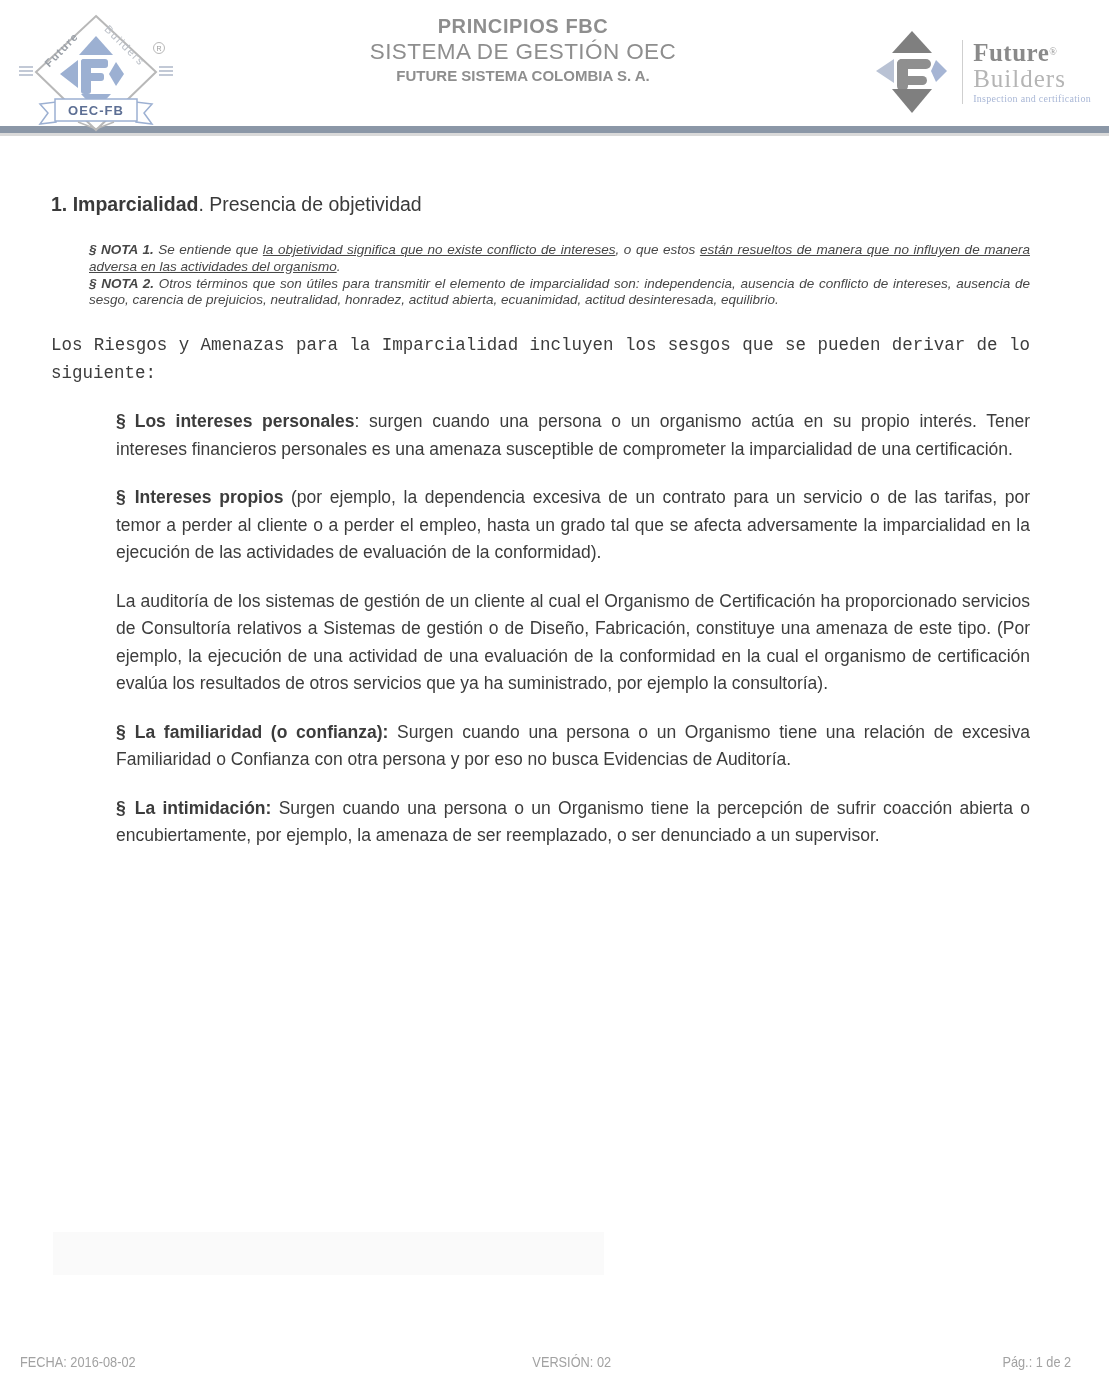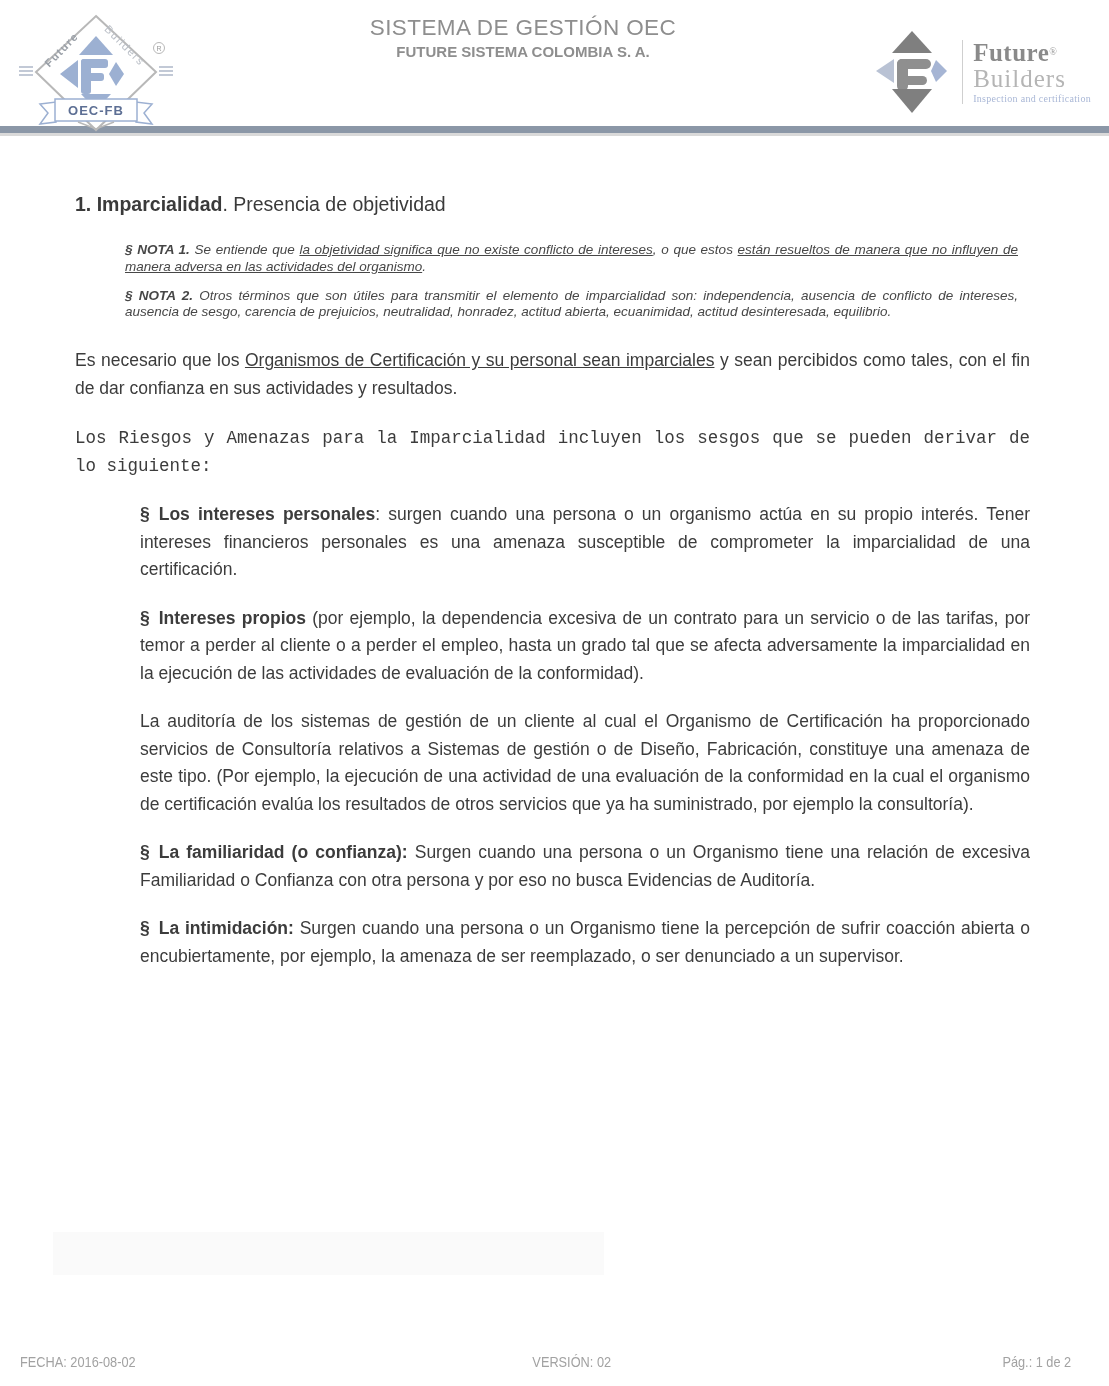--- a/index.html
+++ b/index.html
@@ -21,25 +21,25 @@
   .hc3 { font-size:15px; font-weight:bold; color:#8e8e8e; line-height:19px; margin-top:1px; }
   .hc4 { font-size:15.5px; color:#9b9b9b; line-height:19px; }
   .logo-right { width:235px; flex:0 0 auto; display:flex; align-items:center; justify-content:flex-end; padding-top:14px; }
   .fb-brand { border-left:1.5px solid #cfcfcf; padding-left:10px; margin-left:6px; line-height:1;font-family:Liberation Serif, serif; }
   .fb-top { font-size:25px; font-weight:bold; color:#8a8a8a; letter-spacing:0.5px; }
   .fb-reg { font-size:10px; color:#9a9a9a; vertical-align:super; }
   .fb-bot { font-size:25px; color:#b5b5b5; letter-spacing:1px; margin-top:1px; }
   .fb-tag { font-size:10px; color:#a9b7d6; margin-top:3px; letter-spacing:0.3px; }
   .divider { height:7px; background:#8b97a7; border-bottom:3px solid #d9d9d9; }
   
-  main { display:block; padding:0 79px 0 75px; }
+  main { display:block; padding:0 79px 0 51px; }
   .doc-title { margin:56px 0 0 0; font-size:19.5px; font-weight:normal; color:#3a3a3a; line-height:24px; }
   .doc-title .b { font-weight:bold; }
   .notes { margin:26px 0 0 38px; font-style:italic; font-size:13.5px; line-height:16.8px; color:#474747; text-align:justify; }
-  .notes p { margin:12px; }
+  .notes p { margin:0; }
   .note-label { font-weight:bold; }
   .u { text-decoration:underline; }
   .para { font-size:17.5px; line-height:27.5px; text-align:justify; margin:0; color:#3c3c3c; }
   .mt-p1 { margin-top:26px; }
   .mt-p2 { margin-top:23px;font-family:Liberation Mono, monospace; }
   .indent { margin-left:65px; }
   .indent .para { margin-top:21px; }
   .lead { font-weight:bold; }
   .marker { font-weight:bold; padding-right:9px; }
   
@@ -105,20 +105,21 @@
           <polygon points="22,92 38,90 38,110 22,112 30,101" fill="#ffffff" stroke="#9cb0d2" stroke-width="1.5"></polygon>
           <polygon points="134,92 118,90 118,110 134,112 126,101" fill="#ffffff" stroke="#9cb0d2" stroke-width="1.5"></polygon>
           <rect x="37" y="87" width="82" height="22" fill="#ffffff" stroke="#9cb0d2" stroke-width="1.5"></rect>
           <text x="78" y="103" font-size="13" font-weight="bold" letter-spacing="1" text-anchor="middle" fill="#5d6f94">OEC-FB</text>
         </g>
         <path d="M 60 110 L 78 117 L 96 110" fill="none" stroke="#b8b8b8" stroke-width="1.5"></path>
       </svg>
     </div>
 
     <div class="hdr-center">
+      <div class="hc1">PRINCIPIOS FBC</div>
       <div class="hc2">SISTEMA DE GESTIÓN OEC</div>
       <div class="hc3">FUTURE SISTEMA COLOMBIA S. A.</div>
     </div>
 
     <div class="logo-right">
       <svg width="86" height="92" viewBox="0 0 86 92">
         <polygon points="42,5 62,27 22,27" fill="#7f7f7f"></polygon>
         <polygon points="6,45 24,33 24,57" fill="#b9c2d4"></polygon>
         <g fill="#8f8f8f">
           <rect x="27" y="33" width="34" height="10" rx="5"></rect>
@@ -142,21 +143,20 @@
 
   <main>
 
     <h1 class="doc-title"><span class="b">1. Imparcialidad</span><span>. Presencia de objetividad</span></h1>
 
     <div class="notes">
       <p><span class="note-label">§  NOTA 1.</span><span> Se entiende que </span><span class="u">la objetividad significa que no existe conflicto de intereses</span><span>, o que estos </span><span class="u">están resueltos de manera que no influyen de manera adversa en las actividades del organismo</span><span>.</span></p>
       <p><span class="note-label">§  NOTA 2.</span><span> Otros términos que son útiles para transmitir el elemento de imparcialidad son: independencia, ausencia de conflicto de intereses, ausencia de sesgo, carencia de prejuicios, neutralidad, honradez, actitud abierta, ecuanimidad, actitud desinteresada, equilibrio.</span></p>
     </div>
 
-    <p class="para mt-p1"><span>Es necesario que los </span><span class="u">Organismos de Certificación y su personal sean imparciales</span><span> y sean percibidos como tales, con el fin de dar confianza en sus actividades y resultados.</span></p>
 
     <p class="para mt-p2">Los Riesgos y Amenazas para la Imparcialidad incluyen los sesgos que se pueden derivar de lo siguiente:</p>
 
     <div class="indent">
       <p class="para"><span class="marker">§</span><span class="lead">Los intereses personales</span><span>: surgen cuando una persona o un organismo actúa en su propio interés. Tener intereses financieros personales es una amenaza susceptible de comprometer la imparcialidad de una certificación.</span></p>
 
       <p class="para"><span class="marker">§</span><span class="lead">Intereses propios</span><span> (por ejemplo, la dependencia excesiva de un contrato para un servicio o de las tarifas, por temor a perder al cliente o a perder el empleo, hasta un grado tal que se afecta adversamente la imparcialidad en la ejecución de las actividades de evaluación de la conformidad).</span></p>
 
 
       <p class="para">La auditoría de los sistemas de gestión de un cliente al cual el Organismo de Certificación ha proporcionado servicios de Consultoría relativos a Sistemas de gestión o de Diseño, Fabricación, constituye una amenaza de este tipo. (Por ejemplo, la ejecución de una actividad de una evaluación de la conformidad en la cual el organismo de certificación evalúa los resultados de otros servicios que ya ha suministrado, por ejemplo la consultoría).</p>

